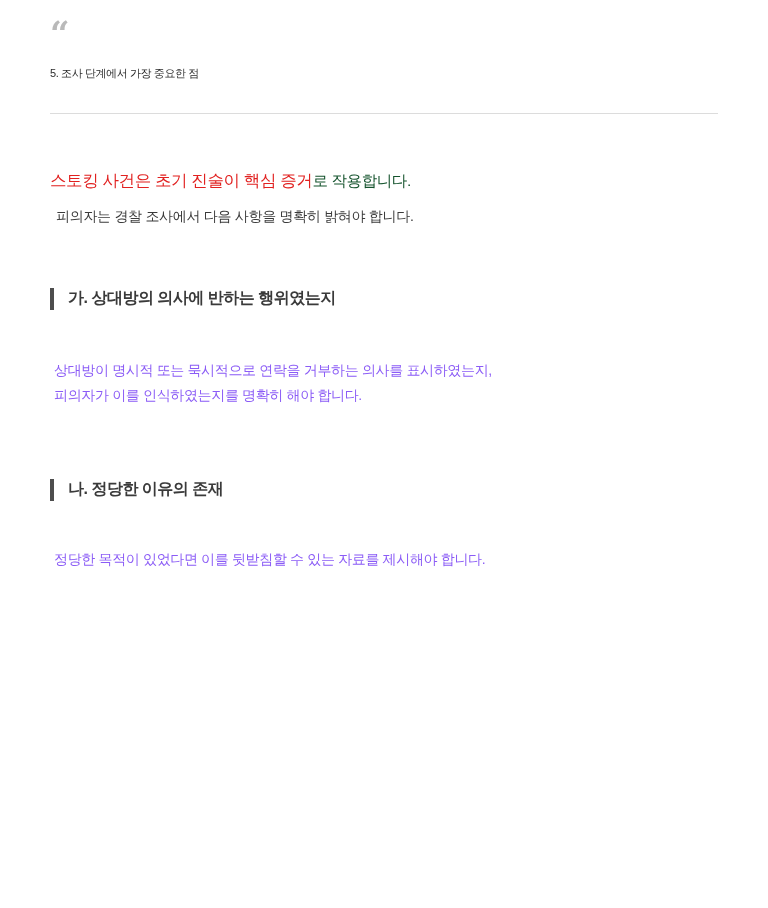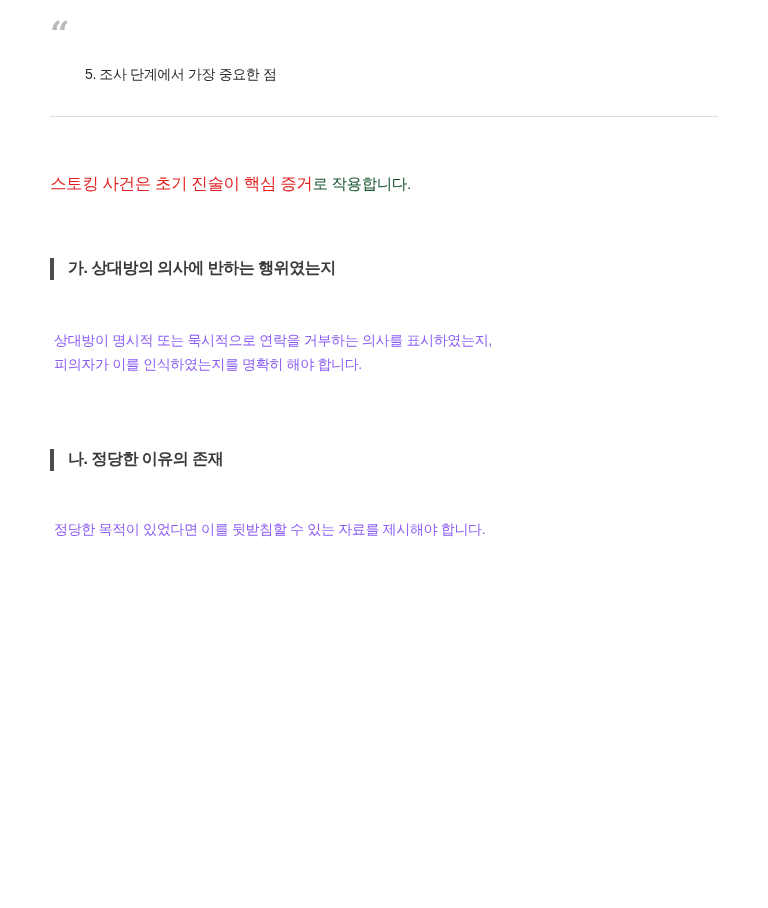--- a/index.html
+++ b/index.html
@@ -26,25 +26,24 @@
     font-family: "DejaVu Serif", serif;
     font-size: 34px;
     font-weight: 700;
     line-height: 1;
     letter-spacing: -1px;
     padding-top: 16px;
     height: 34px;
   }
   .doc-heading {
     margin-top: 16px;
-    font-size: 14px;
+    font-size: 11px;
     font-weight: 400;
     color: #2b2b2b;
     letter-spacing: -0.4px;
-    margin-left: 35px;
   }
   .divider {
     margin-top: 32px;
     border-top: 1px solid #dcdcdc;
     height: 0;
   }
   .lead-block {
     margin-top: 54px;
   }
   .lead-line {
@@ -116,20 +115,21 @@
 <div class="page">
 
   <div class="quote-mark">“</div>
 
   <h1 class="doc-heading">5. 조사 단계에서 가장 중요한 점</h1>
 
   <div class="divider"></div>
 
   <div class="lead-block">
     <p class="lead-line"><span class="accent">스토킹 사건은 초기 진술이 핵심 증거</span><span class="tail">로 작용합니다.</span></p>
+    <p class="lead-sub">피의자는 경찰 조사에서 다음 사항을 명확히 밝혀야 합니다.</p>
   </div>
 
   <section class="section s1">
     <h2 class="section-title">
       <span class="section-bar"></span>
       <span>가. 상대방의 의사에 반하는 행위였는지</span>
     </h2>
     <div class="section-body indent">
       <span class="bodyline">상대방이 명시적 또는 묵시적으로 연락을 거부하는 의사를 표시하였는지,</span>
       <span class="bodyline">피의자가 이를 인식하였는지를 명확히 해야 합니다.</span>

